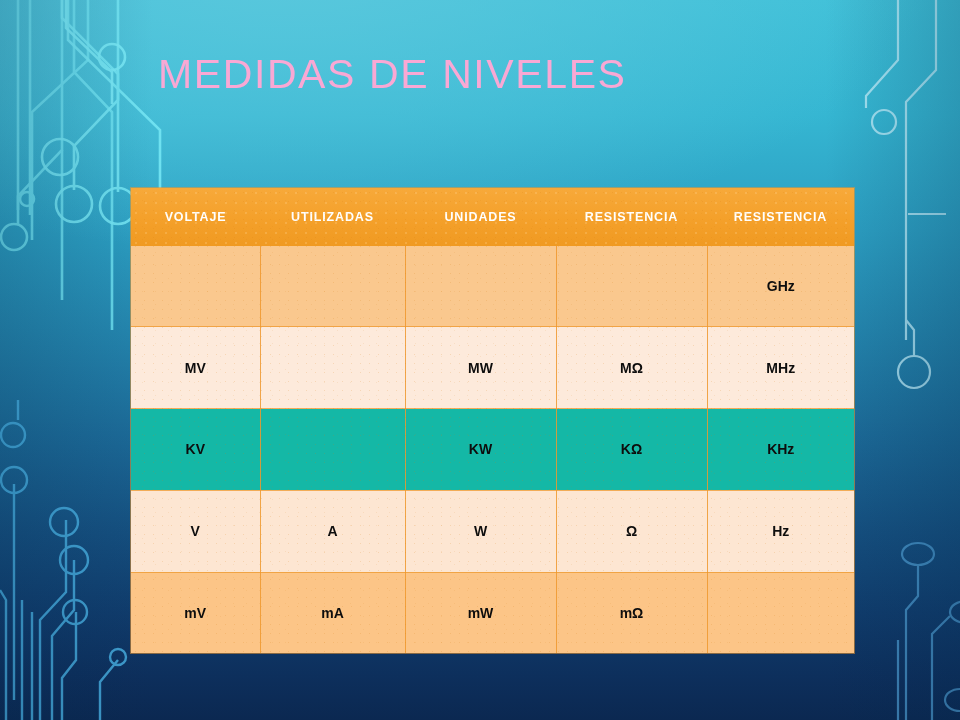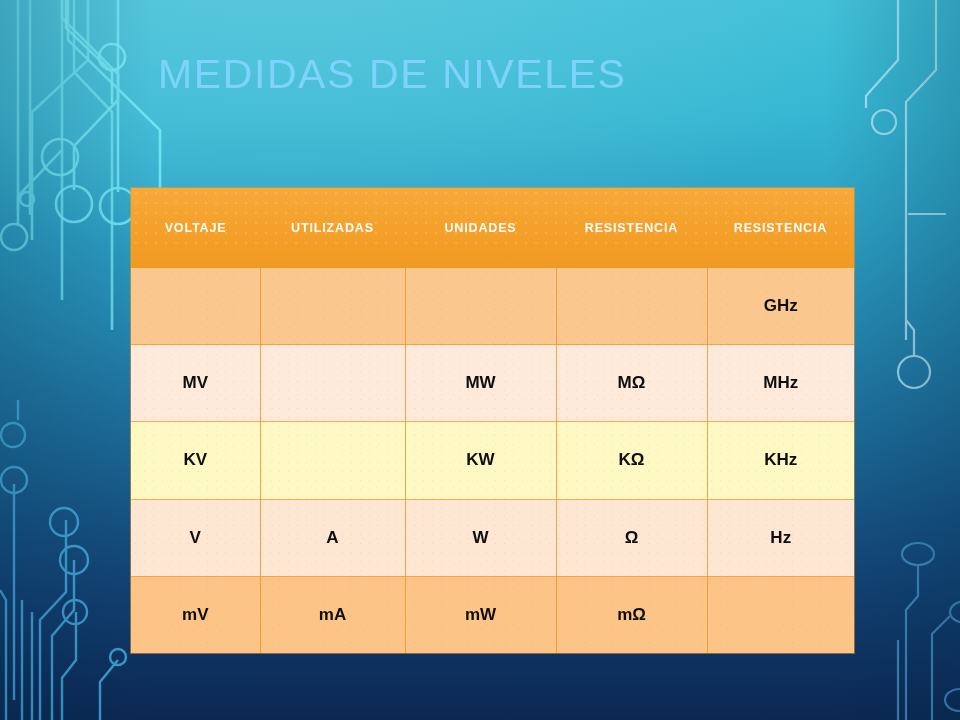--- a/index.html
+++ b/index.html
@@ -52,21 +52,21 @@
   .bg-circuit svg { display: block; }
 
   
   .title {
     position: absolute;
     left: 158px;
     top: 54px;
     font-size: 41px;
     line-height: 1.0;
     letter-spacing: 1.6px;
-    color: #7dd3fc;
+    color: #f9a8d4;
     font-weight: 400;
     white-space: nowrap;
   }
   .subtitle {
     position: absolute;
     left: 131px;
     top: 118px;
     width: 723px;
     text-align: center;
     font-size: 17.5px;
@@ -100,41 +100,41 @@
   table.units thead th {
     height: 56px;
     background: linear-gradient(180deg, #f7a93a 0%, #f4a02a 55%, #f09a22 100%);
     color: #ffffff;
     font-size: 12.5px;
     font-weight: bold;
     letter-spacing: 0.85px;
     text-align: center;
     vertical-align: middle;
     border: none;
-    padding: 12px;
+    padding: 1px;
   }
 
   table.units tbody td {
     text-align: center;
     vertical-align: middle;
-    font-size: 17px;
+    font-size: 14px;
     font-weight: bold;
     color: #0d0d0d;
     border-right: 1px solid rgba(238,152,46,0.85);
     border-bottom: 1px solid rgba(238,152,46,0.75);
     padding: 0;
     height: 46px;
   }
   table.units tbody td:last-child { border-right: none; }
   table.units tbody tr:last-child td { border-bottom: none; }
 
   
   tbody tr.r0 td { background: #fac88e; }
   tbody tr.r1 td { background: #fdeadb; }
-  tbody tr.r2 td { background: #fef9c3; }
+  tbody tr.r2 td { background: #14b8a6; }
   tbody tr.r3 td { background: #fde6d2; }
   tbody tr.r4 td { background: #fcc587; }
   tbody tr.r5 td { background: #fcd9b4; }
   tbody tr.r6 td { background: #fbc17a; }
 
   
   .table-tex {
     position: absolute;
     inset: 0;
     pointer-events: none;

